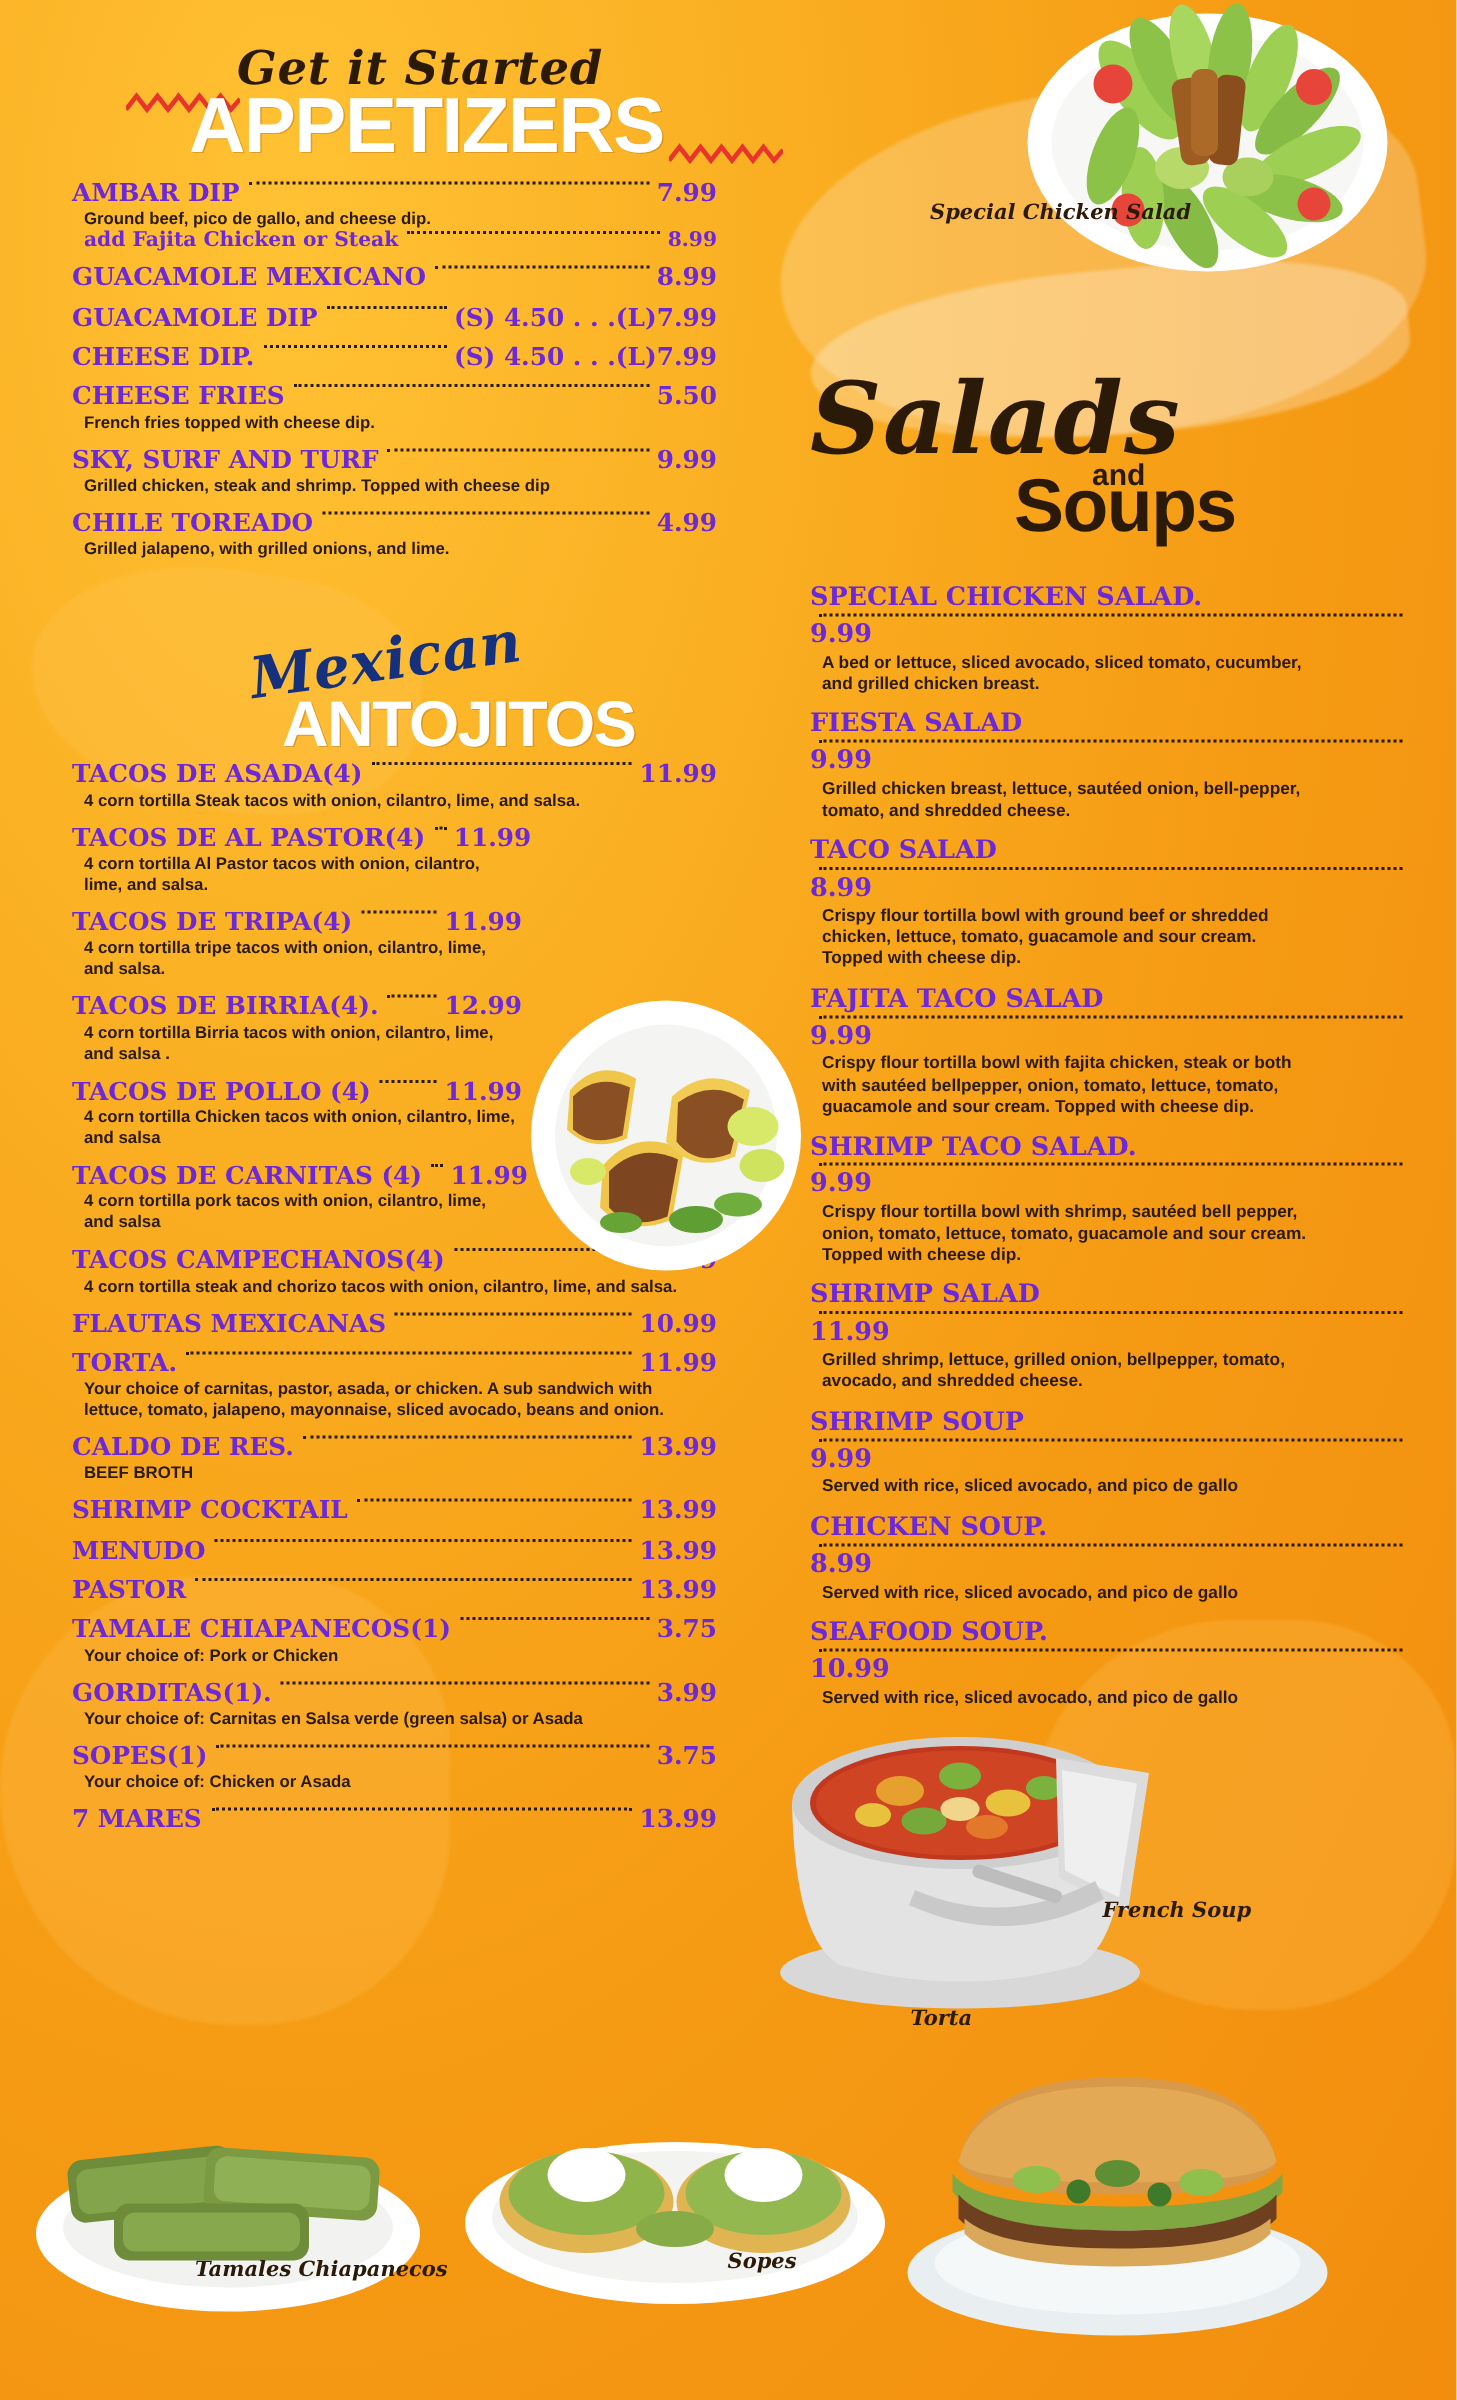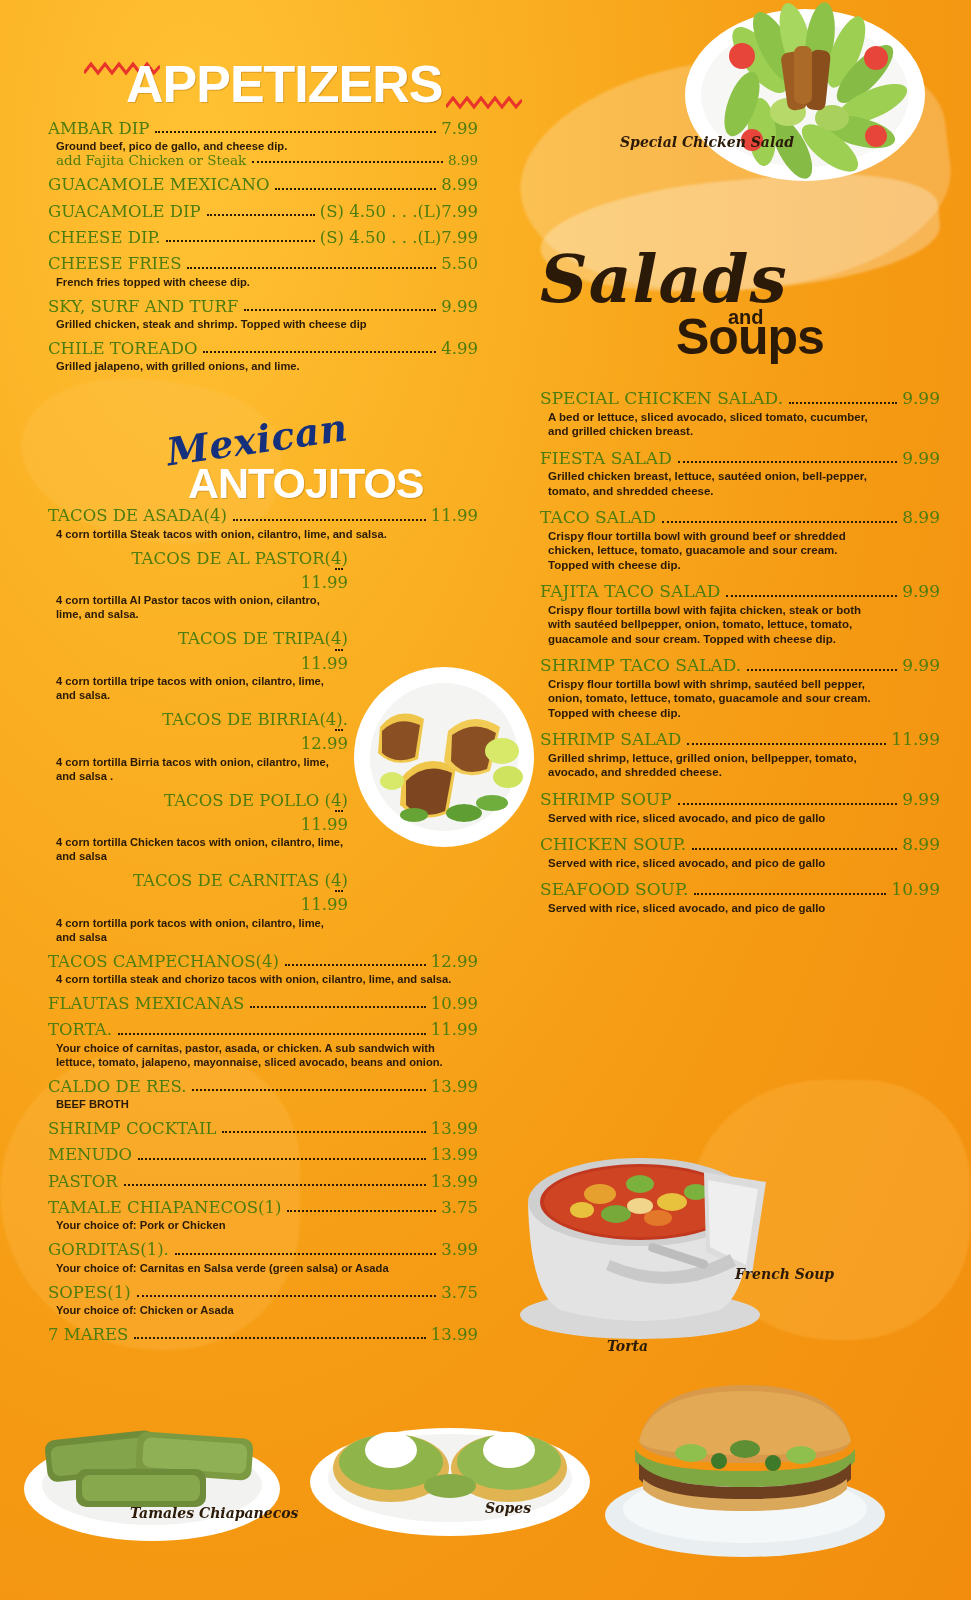--- a/index.html
+++ b/index.html
@@ -93,24 +93,23 @@
   }
   .hdr-salads .block-title {
     position: absolute; left: 136px; top: 58px; font-size: 50px; color: #2b1a08;
     text-shadow: none;
   }
 
   
   .item { margin-bottom: 9px; }
   .item-row {
     display: flex;
-    align-items: flex-end;
     font-family: "DejaVu Serif", serif;
-    font-weight: normal;
-    color: #4d7c0f;
+    font-weight: bold;
+    color: #6d28d9;
     font-size: 16.5px;
     line-height: 1.05;
   }
   .item-name { white-space: nowrap; }
   .dots {
     flex: 1 1 auto;
     border-bottom: 2px dotted #2b1a08;
     margin: 0 5px 4px 6px;
     height: 1px;
     min-width: 8px;
@@ -124,26 +123,26 @@
     color: #2b1a08;
     margin: 2px 0 0 8px;
     max-width: 400px;
   }
   .sub-row {
     margin-left: 8px;
   }
   .sub-row .item-row { font-size: 13.5px; }
 
   .col-right .item { margin-bottom: 11px; }
-  .col-right .item-row { font-size: 17px; }
+  .col-right .item-row { font-size: 17px; flex-direction: column; }
   .col-right .desc { font-size: 11.5px; max-width: 330px; }
 
   
   .narrow .desc { max-width: 290px; }
-  .narrow-row .item-row { max-width: 300px; flex-direction: column; }
+  .narrow-row .item-row { max-width: 300px; }
 
   
   .photo { position: absolute; }
   .photo-label {
     font-family: "DejaVu Serif", serif;
     font-style: italic;
     font-weight: bold;
     color: #2b1a08;
     font-size: 14px;
     text-align: center;
@@ -184,20 +183,21 @@
     <div class="zigzag zz-left">
       <svg width="76" height="18" viewBox="0 0 76 18">
           <polyline points="0,13 7,4 14,13 21,4 28,13 35,4 42,13 49,4 56,13 63,4 70,13 76,6" fill="none" stroke="#e8342a" stroke-width="3"></polyline>
         </svg>
     </div>
     <div class="zigzag zz-right">
       <svg width="76" height="18" viewBox="0 0 76 18">
           <polyline points="0,13 7,4 14,13 21,4 28,13 35,4 42,13 49,4 56,13 63,4 70,13 76,6" fill="none" stroke="#e8342a" stroke-width="3"></polyline>
         </svg>
     </div>
+    <div class="script-title">Get it Started</div>
     <div class="block-title">APPETIZERS</div>
   </div>
 
   <div class="menu-list">
 
     <div class="item">
       <div class="item-row">
         <span class="item-name">AMBAR DIP</span>
         <span class="dots"></span>
         <span class="price">7.99</span>

